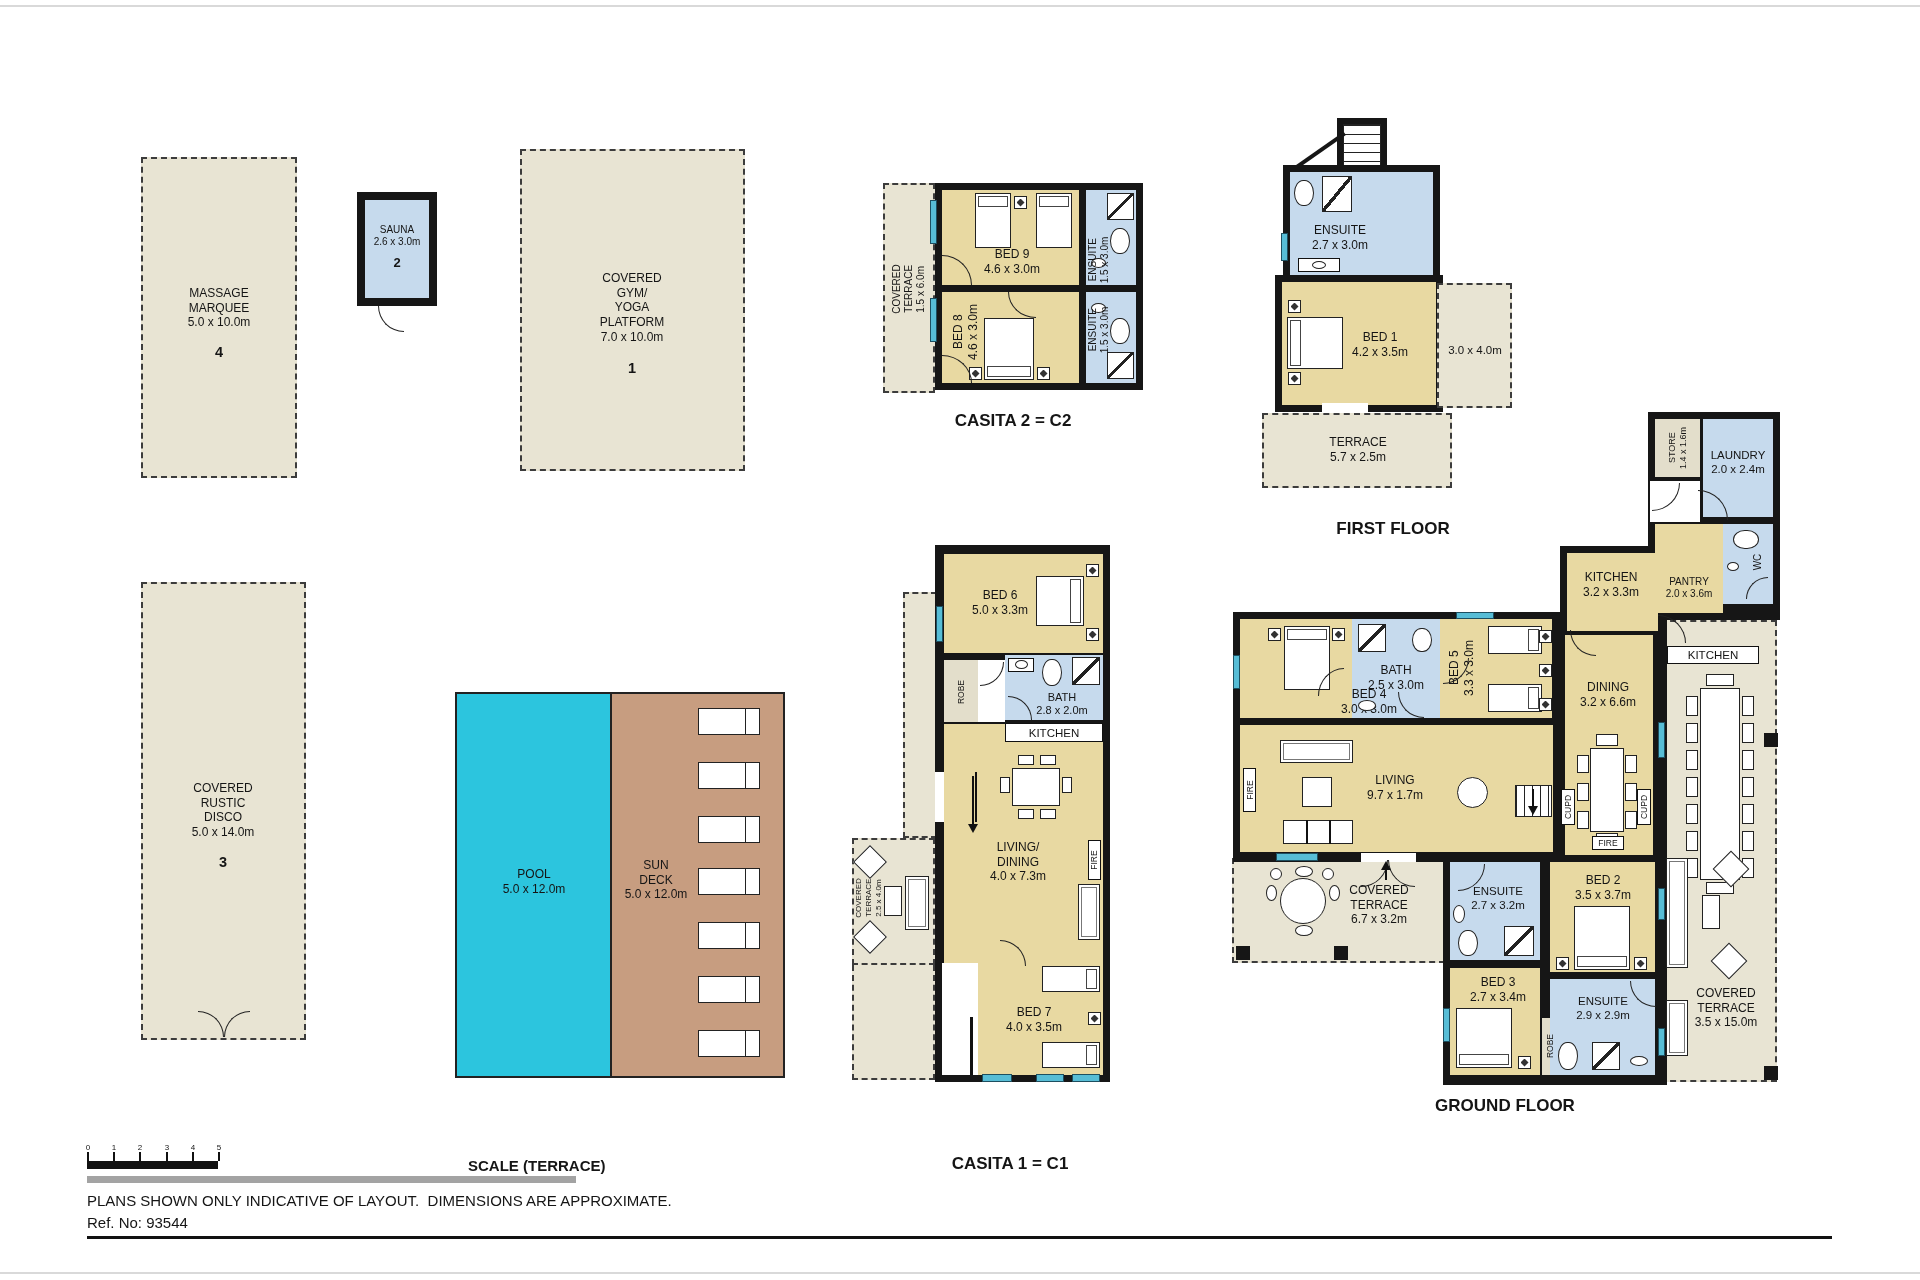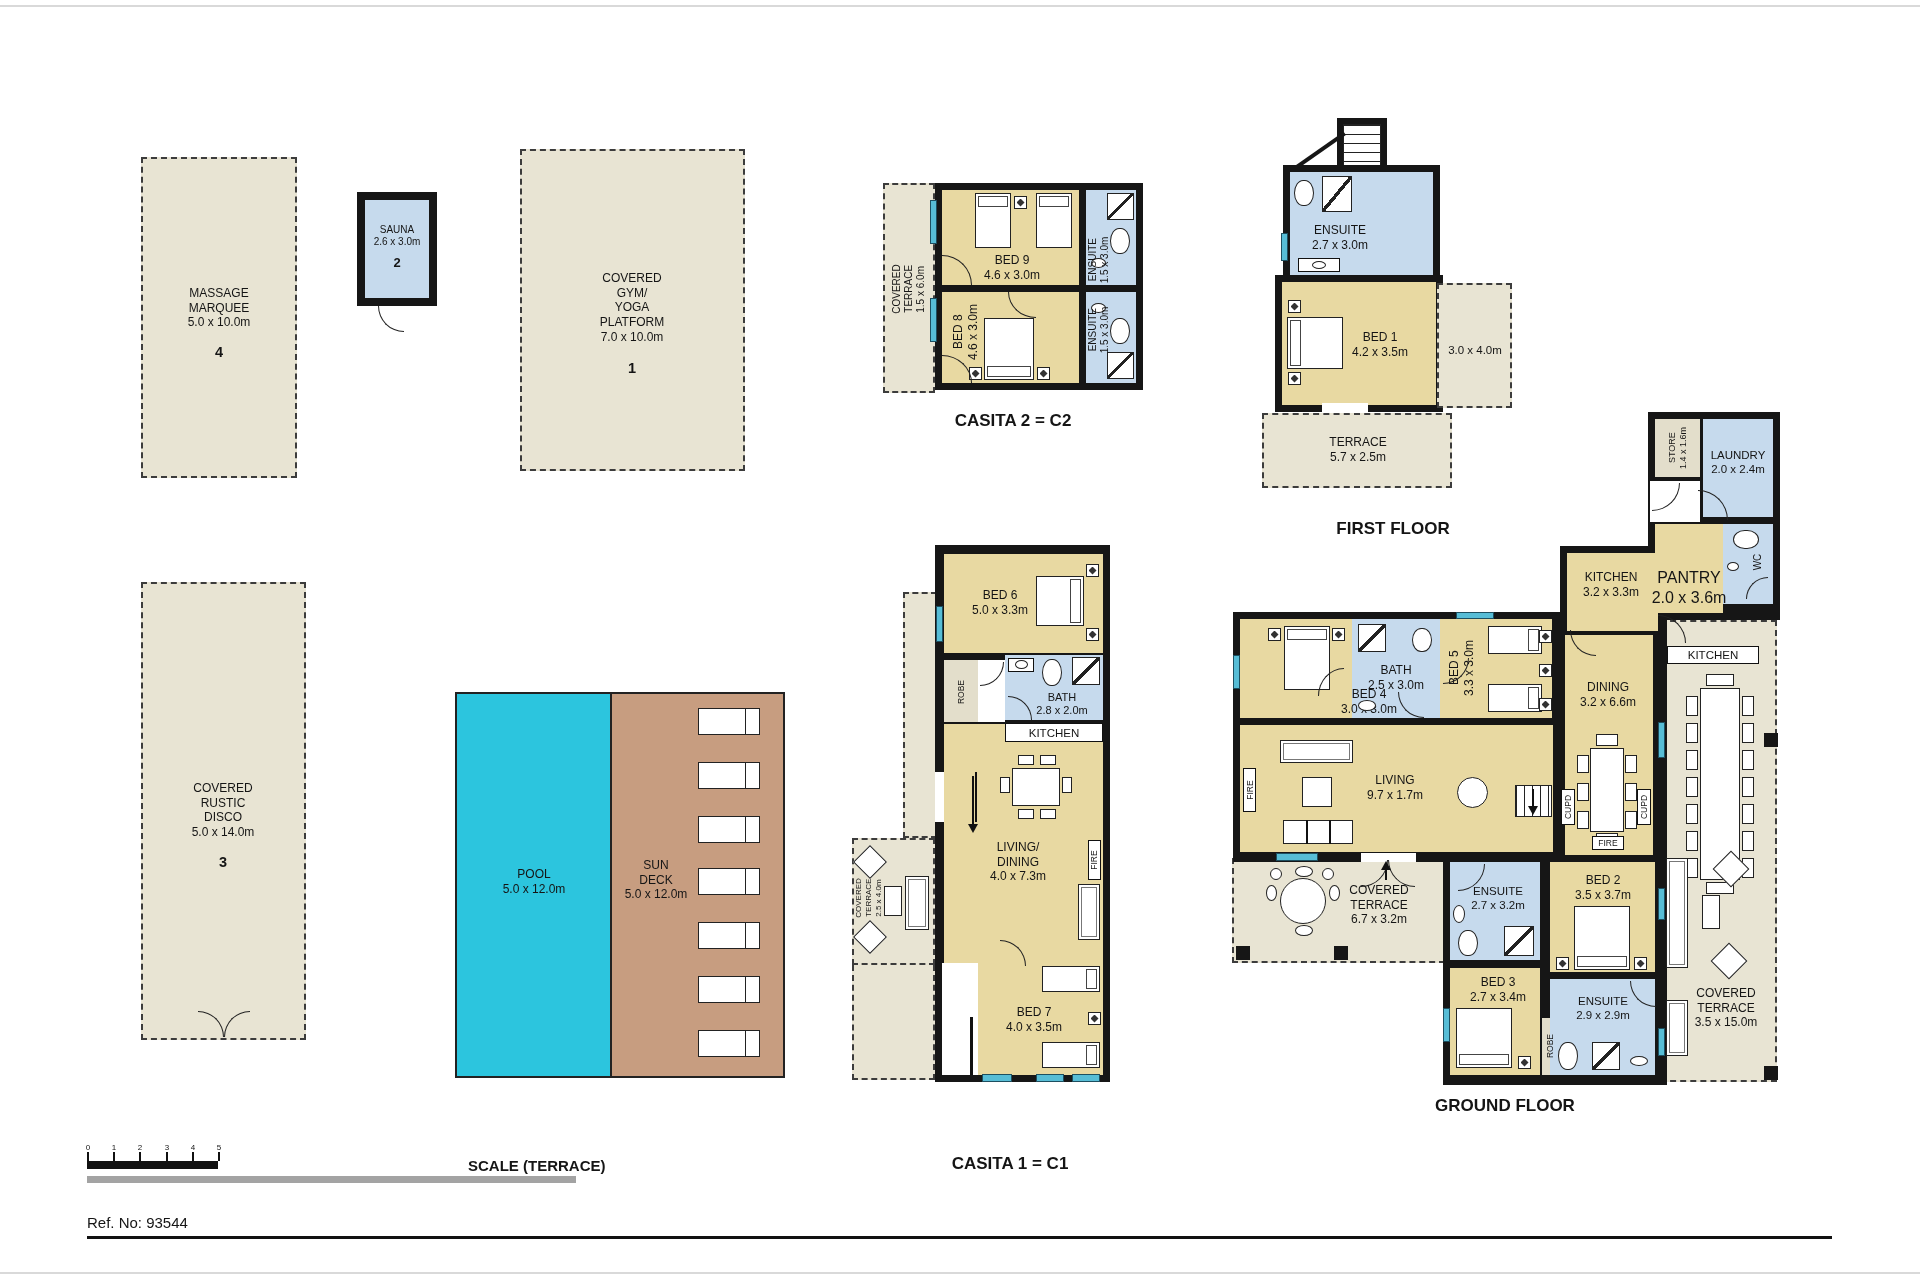--- a/index.html
+++ b/index.html
@@ -135,21 +135,21 @@
   <div class="shw" style="left:1107px;top:193px;width:27px;height:27px"></div>
   <div class="wci" style="left:1110px;top:228px;width:20px;height:26px"></div>
   <div class="snk" style="left:1091px;top:258px;width:15px;height:10px"></div>
   <div class="snk" style="left:1091px;top:303px;width:15px;height:10px"></div>
   <div class="wci" style="left:1110px;top:318px;width:20px;height:26px"></div>
   <div class="shw" style="left:1107px;top:352px;width:27px;height:27px"></div>
   <div class="lb v s" style="left:1099px;top:260px">ENSUITE
 1.5 x 3.0m</div>
   <div class="lb v s" style="left:1099px;top:330px">ENSUITE
 1.5 x 3.0m</div>
-  <div class="lb" style="left:1012px;top:268px">BED 9
+  <div class="lb" style="left:1012px;top:262px">BED 9
 4.6 x 3.0m</div>
   <div class="lb v" style="left:966px;top:332px">BED 8
 4.6 x 3.0m</div>
   <div class="arc a-tr" style="left:942px;top:255px;width:30px;height:30px"></div>
   <div class="arc a-tr" style="left:942px;top:355px;width:30px;height:28px"></div>
   <div class="arc a-bl" style="left:1008px;top:292px;width:28px;height:26px"></div>
   <div class="ttl" style="left:1013px;top:421px">CASITA 2 = C2</div>
 
   <div class="base" style="left:1337px;top:118px;width:50px;height:70px"></div>
   <div class="str" style="left:1343px;top:124px;width:38px;height:56px"></div>
@@ -206,21 +206,21 @@
   <div class="wet" style="left:1550px;top:979px;width:105px;height:96px"></div>
 
   <div class="lb v t" style="left:1678px;top:448px;font-size:9px">STORE
 1.4 x 1.6m</div>
   <div class="lb s" style="left:1738px;top:462px;font-size:11.5px">LAUNDRY
 2.0 x 2.4m</div>
   <div class="wci" style="left:1733px;top:530px;width:26px;height:19px"></div>
   <div class="snk" style="left:1727px;top:562px;width:12px;height:9px"></div>
   <div class="lb v s" style="left:1758px;top:562px">WC</div>
   <div class="arc a-tl" style="left:1746px;top:577px;width:22px;height:22px"></div>
-  <div class="lb s" style="left:1689px;top:588px;font-size:16px">PANTRY
+  <div class="lb s" style="left:1689px;top:588px;font-size:10px">PANTRY
 2.0 x 3.6m</div>
   <div class="lb" style="left:1611px;top:585px">KITCHEN
 3.2 x 3.3m</div>
   <div class="arc a-bl" style="left:1570px;top:630px;width:26px;height:26px"></div>
   <div class="arc a-tr" style="left:1658px;top:615px;width:28px;height:28px"></div>
 
   <div class="bed pn" style="left:1284px;top:626px;width:46px;height:64px"></div>
   <div class="fan" style="left:1268px;top:628px"></div>
   <div class="fan" style="left:1332px;top:628px"></div>
   <div class="lb" style="left:1369px;top:702px">BED 4
@@ -425,15 +425,16 @@
   <div class="tick" style="left:192px;top:1152px"></div>
   <div class="tick" style="left:218px;top:1152px"></div>
   <div class="ticklb" style="left:88px;top:1152px">0</div>
   <div class="ticklb" style="left:114px;top:1152px">1</div>
   <div class="ticklb" style="left:140px;top:1152px">2</div>
   <div class="ticklb" style="left:167px;top:1152px">3</div>
   <div class="ticklb" style="left:193px;top:1152px">4</div>
   <div class="ticklb" style="left:219px;top:1152px">5</div>
   <div class="txt b" style="left:468px;top:1157px">SCALE (TERRACE)</div>
   <div class="gray" style="left:87px;top:1176px;width:489px;height:7px"></div>
+  <div class="txt" style="left:87px;top:1192px">PLANS SHOWN ONLY INDICATIVE OF LAYOUT.  DIMENSIONS ARE APPROXIMATE.</div>
   <div class="txt" style="left:87px;top:1214px">Ref. No: 93544</div>
   <div class="hline" style="left:87px;top:1236px;width:1745px;height:2.5px"></div>
 </div>
 
 </body></html>

